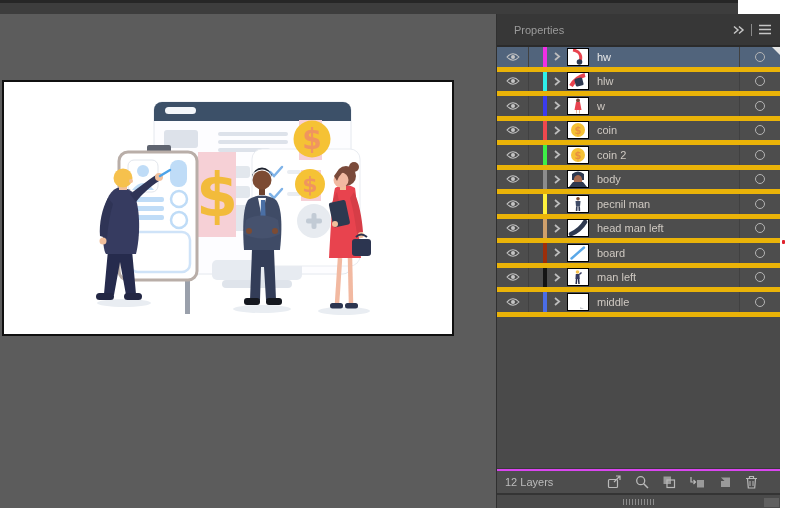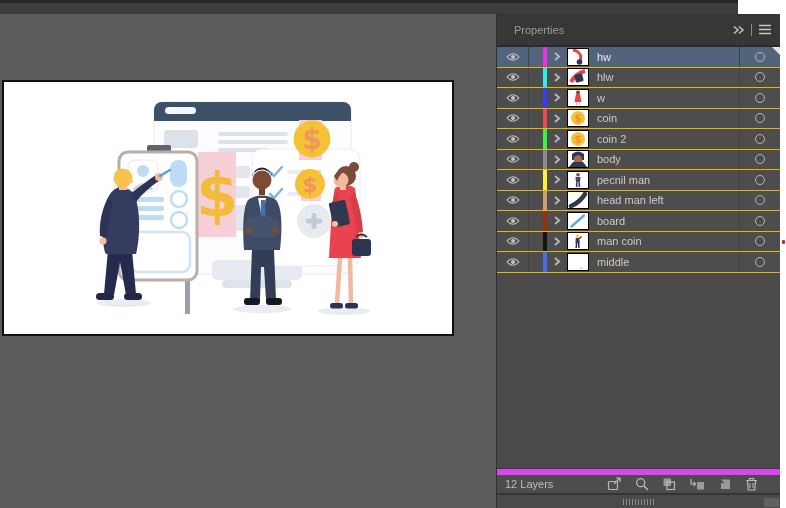--- a/index.html
+++ b/index.html
@@ -17,37 +17,37 @@
 
   
   .panel{position:absolute;left:496px;top:14px;width:284px;height:494px;background:#494949;border-left:1px solid #303030;box-sizing:border-box;}
   .tabstrip{position:relative;height:31px;background:#373737;border-bottom:2px solid #2b2b2b;display:flex;align-items:stretch;}
   .tab{display:flex;align-items:center;padding:0 17px;font-size:11px;color:#9b9b9b;cursor:default;}
   .tab.active{background:#464646;color:#e8e8e8;}
   .strip-icons{margin-left:auto;display:flex;align-items:center;gap:6px;padding-right:8px;color:#c6c6c6;}
   .strip-sep{width:1px;height:12px;background:#8a8a8a;}
 
   .list{position:absolute;left:0;top:33px;right:0;bottom:39px;background:#4a4a4a;overflow:hidden;border-bottom:1px solid #3a3a3a;}
-  .lrow{position:relative;display:flex;align-items:center;height:19.5px;background:#4d4d4d;border-bottom:1px solid #eab308;}
+  .lrow{position:relative;display:flex;align-items:center;height:19.5px;background:#4d4d4d;border-bottom:5px solid #eab308;}
   .lrow.sel{background:#51647c;}
   .lrow.sel::after{content:'';position:absolute;top:0;right:0;border-style:solid;border-width:0 8px 8px 0;border-color:transparent #e6e6e6 transparent transparent;}
   .cell{display:flex;align-items:center;justify-content:center;height:100%;box-sizing:border-box;}
   .eye{width:32px;border-right:1px solid #414141;}
   .lockc{width:14px;}
   .cbar{width:4px;height:100%;flex:0 0 4px;}
   .arrowc{width:20px;}
   .thumb{width:20px;height:16px;background:#fff;border:1px solid #000;flex:0 0 20px;overflow:hidden;}
   .thumb svg{width:20px;height:16px;display:block;}
   .lname{margin-left:8px;font-size:11px;color:#cfc9c2;white-space:nowrap;}
   .lrow.sel .lname{color:#e9e9e9;}
   .tspacer{flex:1;}
   .tcell{width:41px;height:100%;display:flex;align-items:center;justify-content:center;border-left:1px solid #414141;box-sizing:border-box;}
   .target{width:8px;height:8px;border:1px solid #b5b5b5;border-radius:50%;}
 
-  .statusbar{position:absolute;left:0;right:0;bottom:15px;height:24px;background:#4d4d4d;border-top:6px solid #d946ef;display:flex;align-items:center;box-sizing:border-box;}
+  .statusbar{position:absolute;left:0;right:0;bottom:15px;height:24px;background:#4d4d4d;border-top:2px solid #d946ef;display:flex;align-items:center;box-sizing:border-box;}
   .statuslabel{font-size:11px;color:#bcbcbc;padding-left:8px;}
   .status-icons{margin-left:auto;display:flex;align-items:center;gap:13px;padding-right:22px;}
   .status-icons svg{display:block;}
 
   .resizestrip{position:absolute;left:0;right:0;bottom:0;height:15px;background:#4a4a4a;border-top:2px solid #343434;box-sizing:border-box;}
   .grip{position:absolute;left:50%;top:4px;transform:translateX(-50%);width:32px;height:6px;
     background:repeating-linear-gradient(90deg,#8d8d8d 0 1px,transparent 1px 3px);}
   .cornerbox{position:absolute;right:1px;bottom:1px;width:15px;height:9px;background:#606060;}
 
   .red-speck{position:absolute;left:782px;top:240px;width:3px;height:4px;background:#e0232e;border-radius:1px;}
@@ -453,21 +453,21 @@
           </div>
           <div class="thumb">
             <svg viewBox="0 0 18 16">
               <circle cx="8.5" cy="3" r="1.8" fill="#f6c14d"></circle>
               <path d="M6.8,5 L10.4,5 L10.8,10 L6.4,10 Z" fill="#363b60"></path>
               <line x1="7.6" y1="10" x2="7.2" y2="15" stroke="#262b4d" stroke-width="1.5"></line>
               <line x1="9.6" y1="10" x2="10" y2="15" stroke="#262b4d" stroke-width="1.5"></line>
               <line x1="10.3" y1="5.5" x2="12.5" y2="3.5" stroke="#363b60" stroke-width="1.5"></line>
             </svg>
           </div>
-          <div class="lname">man coin</div>
+          <div class="lname">man left</div>
           <div class="tspacer"></div>
           <div class="tcell">
             <span class="target"></span>
           </div>
         </div>
         <div class="lrow">
           <div class="cell eye">
             <svg width="14" height="10" viewBox="0 0 14 10">
               <path d="M1,5 Q7,-1.5 13,5 Q7,11.5 1,5 Z" fill="none" stroke="#c4c4c4" stroke-width="1.1"></path>
               <circle cx="7" cy="5" r="2" fill="#c4c4c4"></circle>

